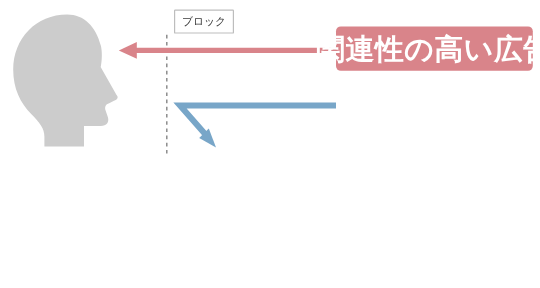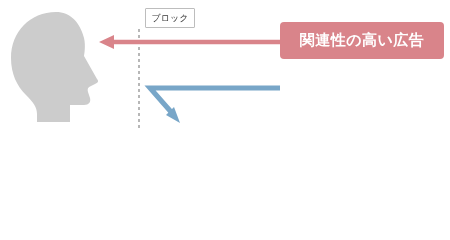--- a/index.html
+++ b/index.html
@@ -48,21 +48,21 @@
     position: absolute;
     left: 280px;
     width: 164px;
     height: 37px;
     box-sizing: border-box;
     border-radius: 4px;
     display: flex;
     align-items: center;
     justify-content: center;
     color: #ffffff;
-    font-size: 15px;
+    font-size: 24px;
     font-weight: bold;
     letter-spacing: 0.5px;
     white-space: nowrap;
   }
   .ad-box-high {
     top: 22px;
     background: #d9848a;
   }
   .ad-box-low {
     top: 70px;

